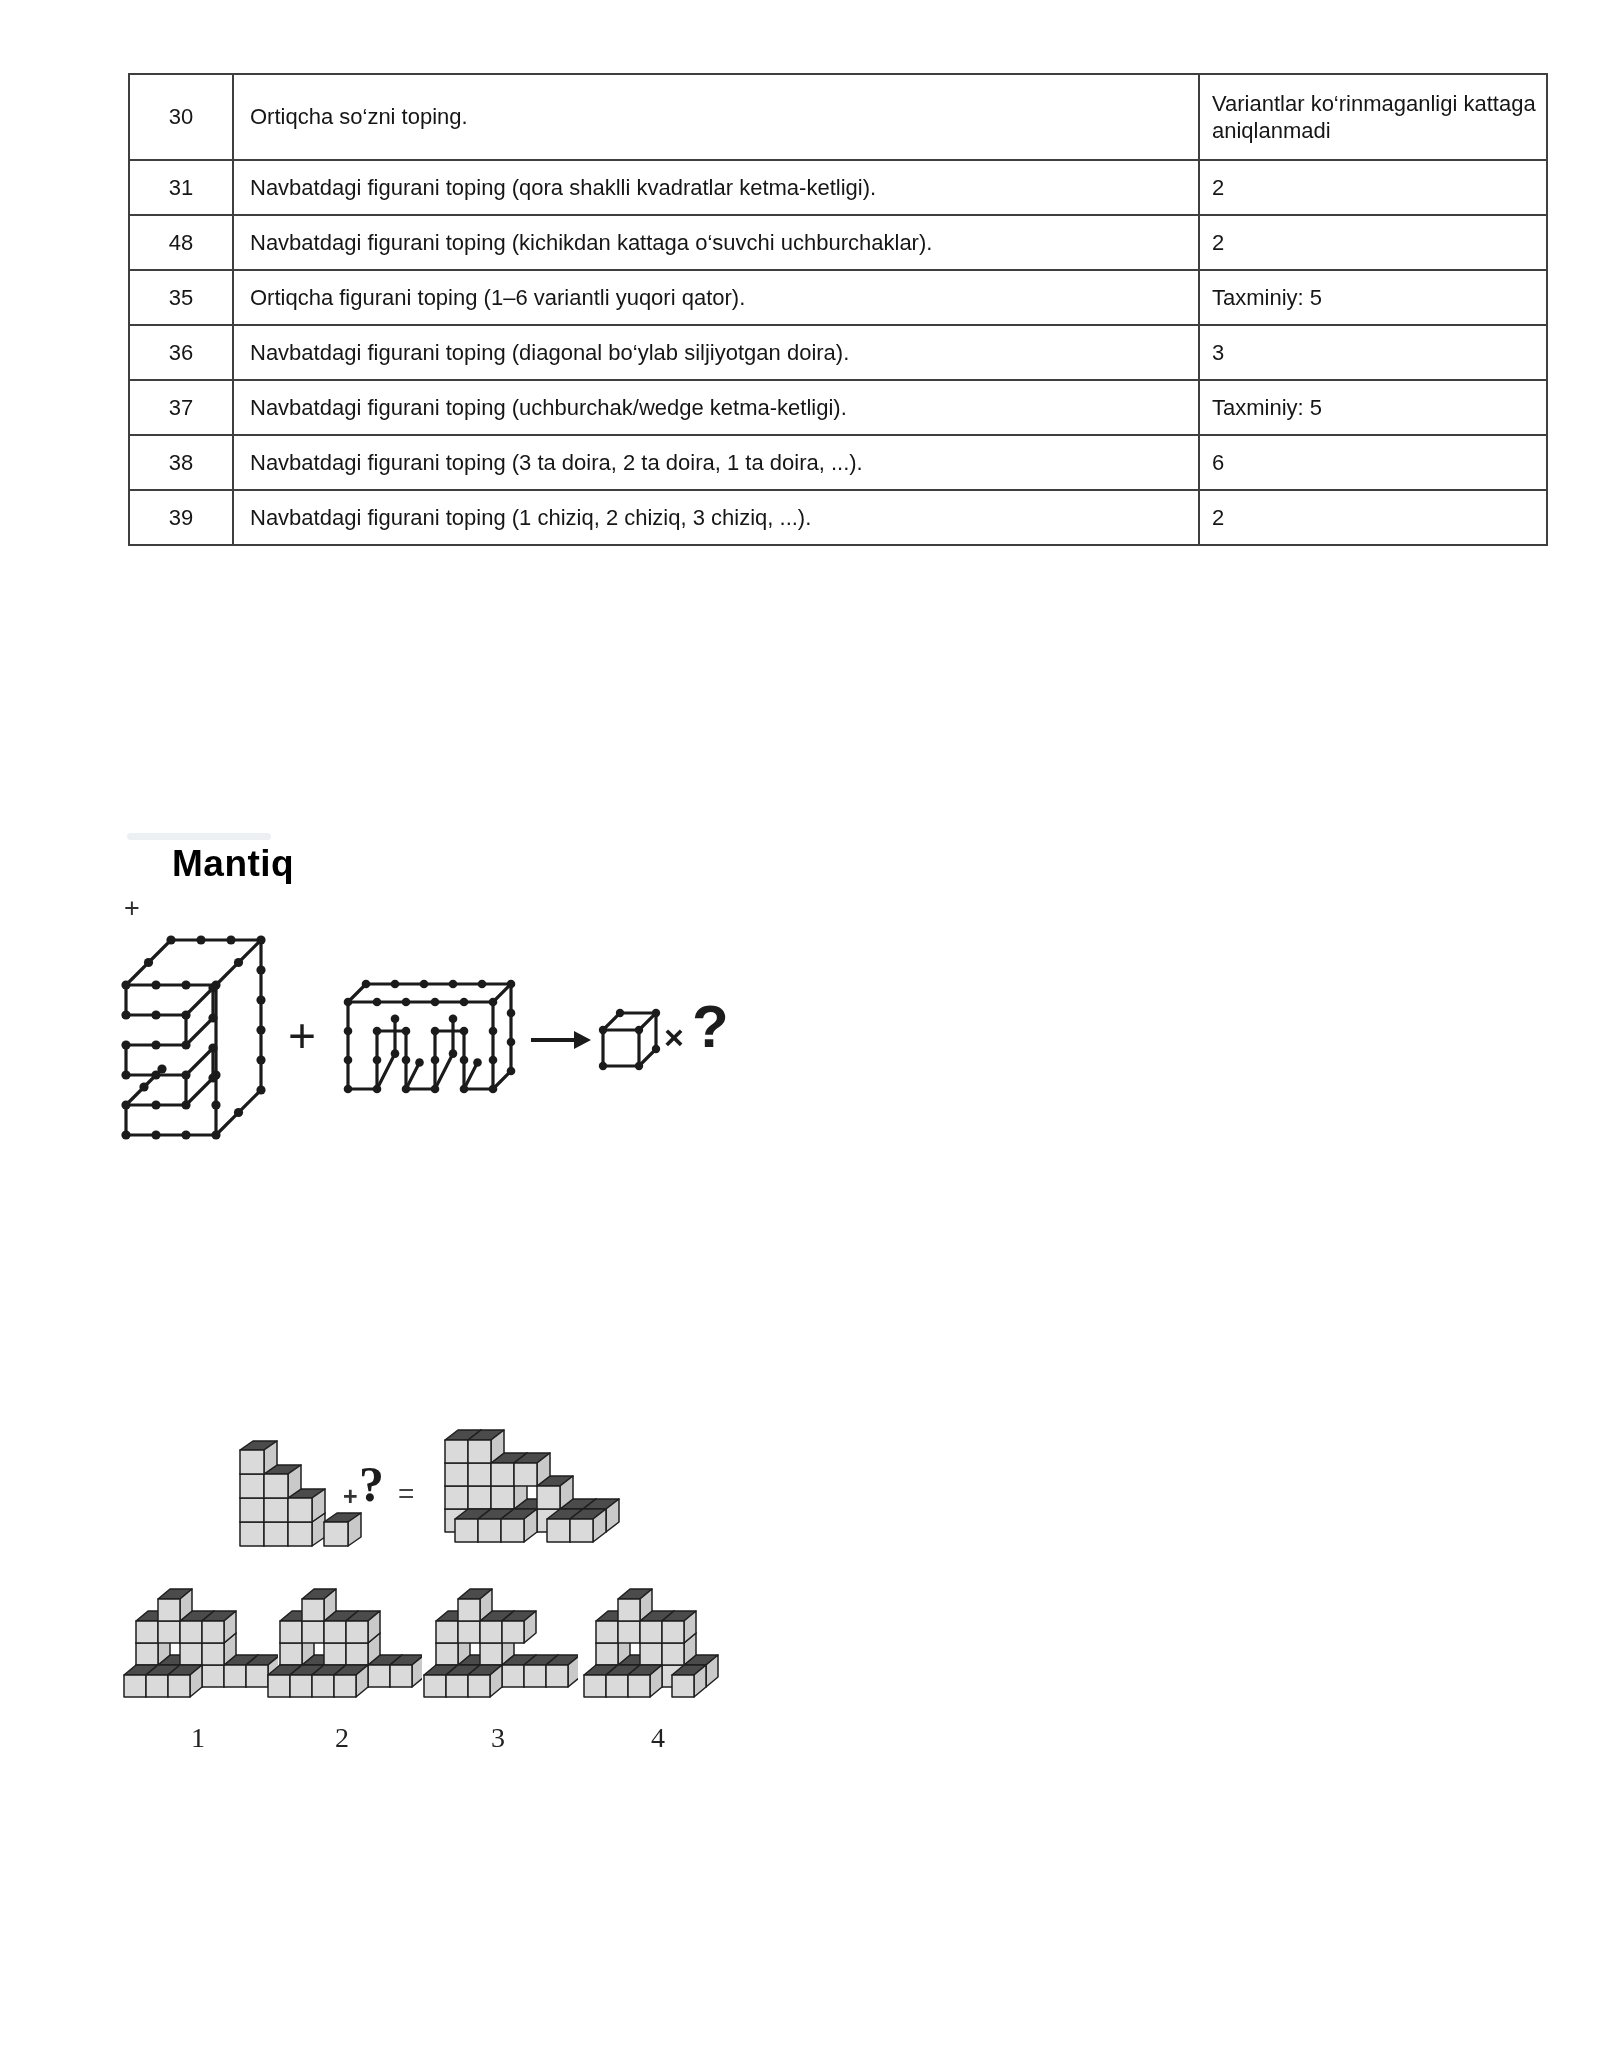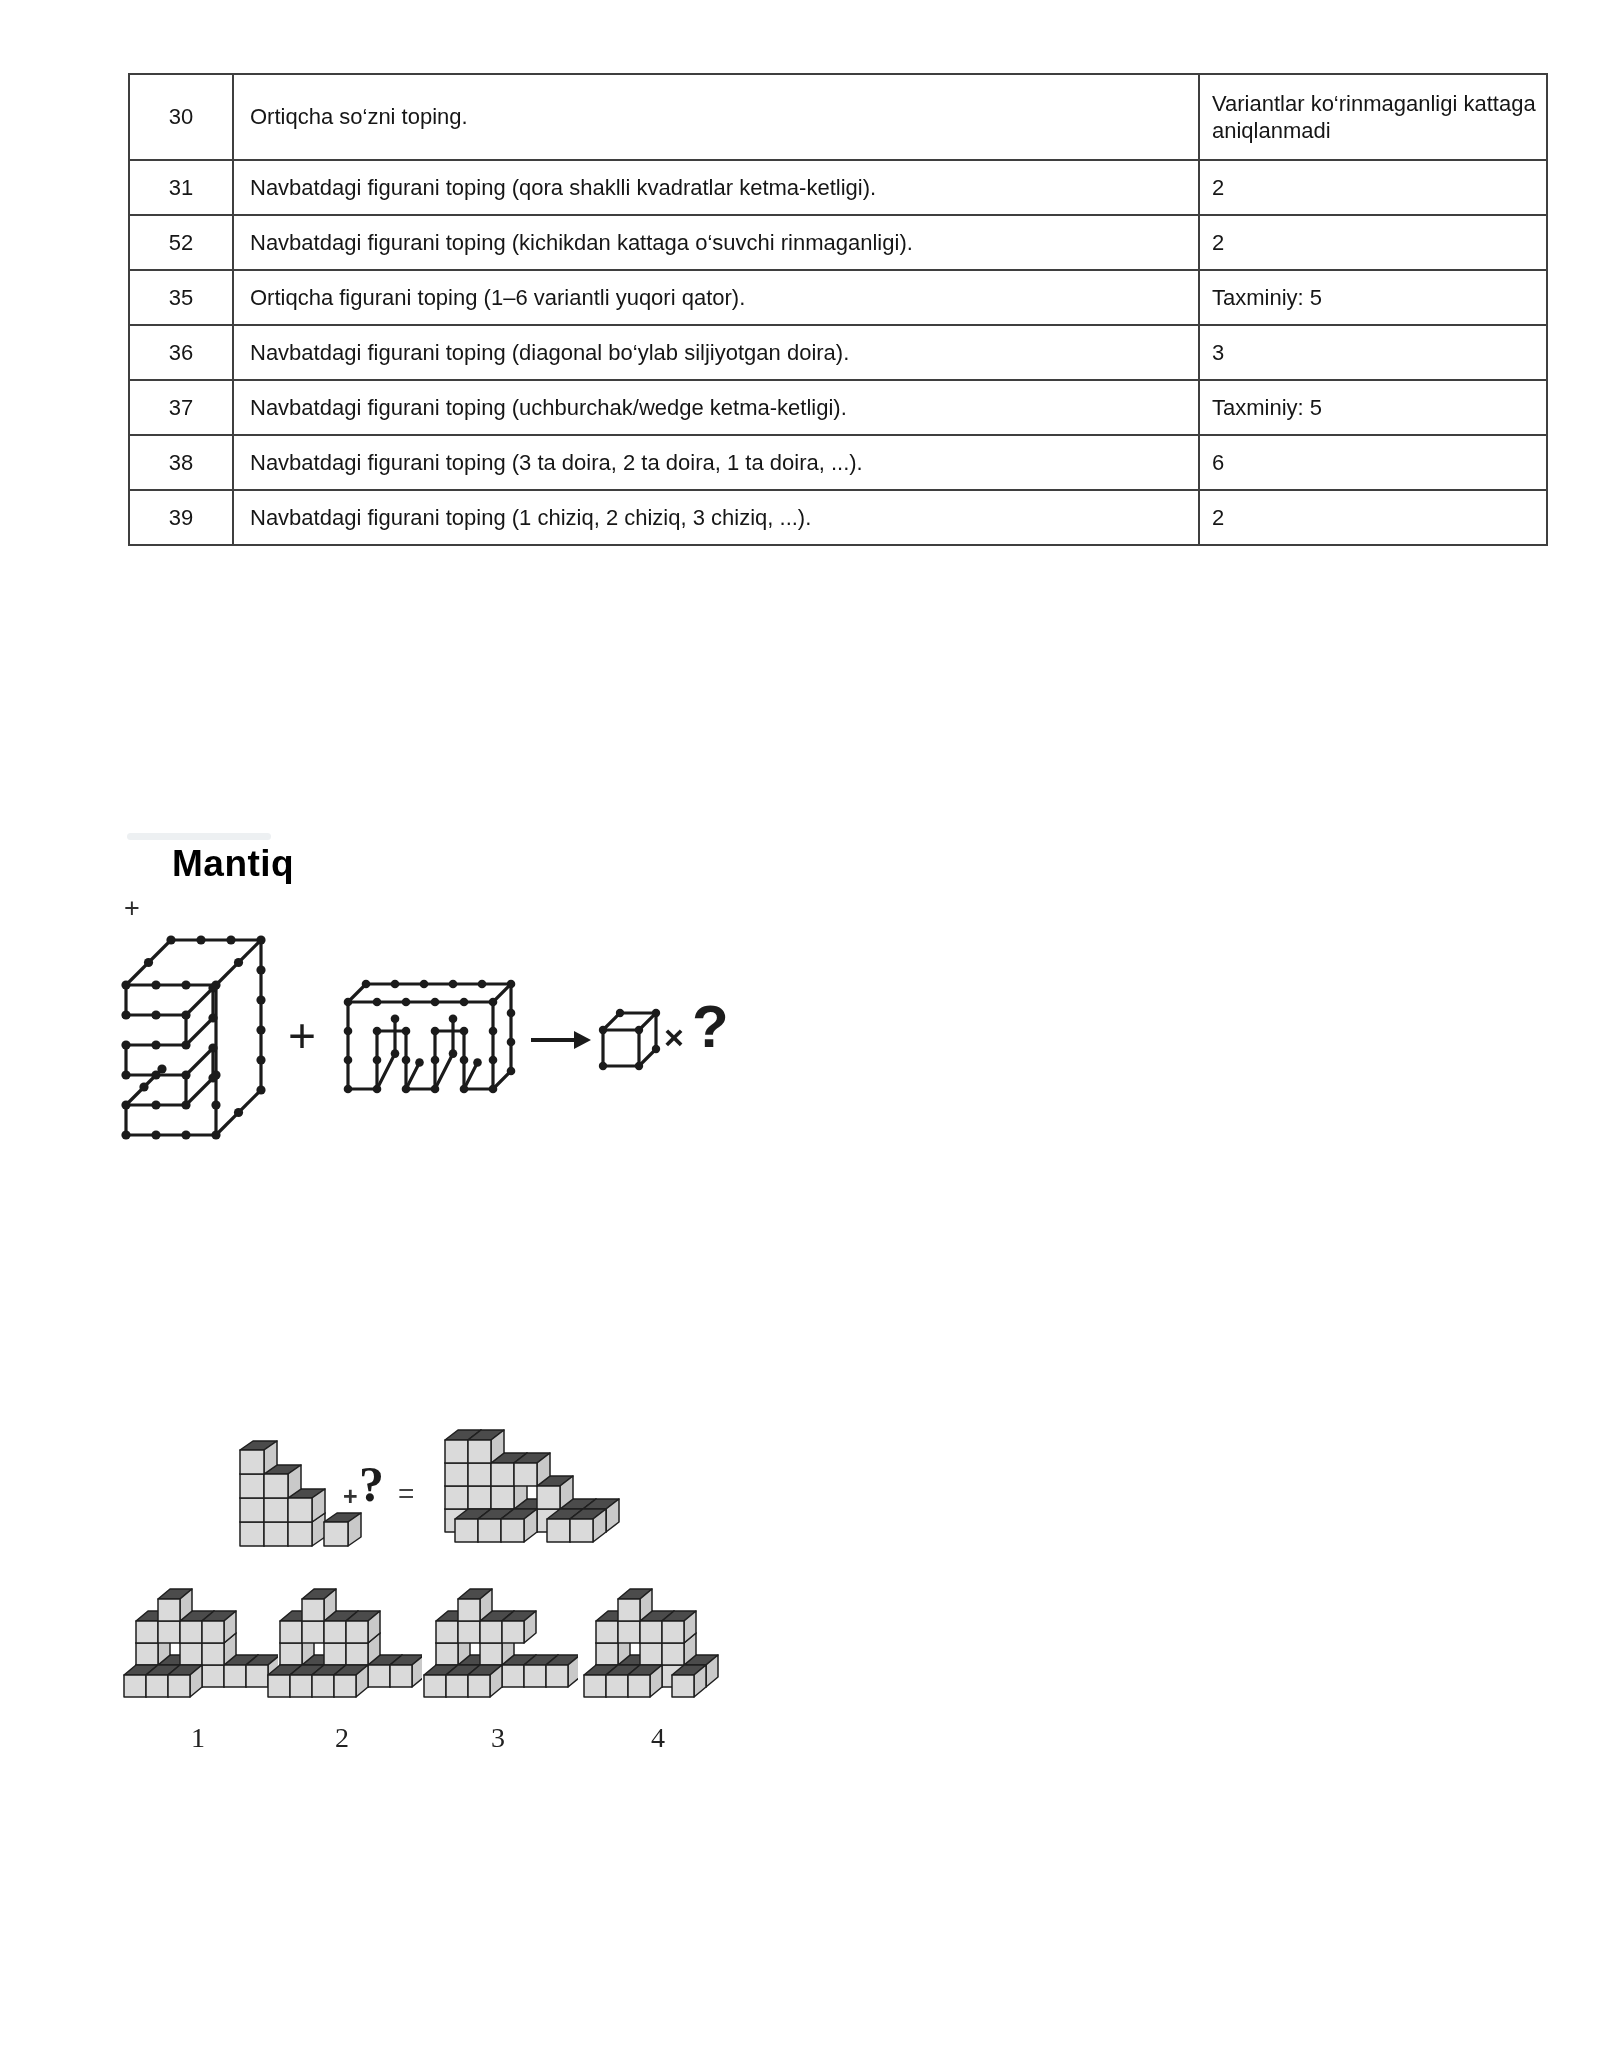--- a/index.html
+++ b/index.html
@@ -48,22 +48,22 @@
     </tr>
 
     <tr>
       <td class="c-num">31</td>
       <td class="c-task">Navbatdagi figurani toping (qora shaklli kvadratlar ketma-ketligi).</td>
       <td class="c-ans">2</td>
     </tr>
 
 
     <tr>
-      <td class="c-num">52</td>
-      <td class="c-task">Navbatdagi figurani toping (kichikdan kattaga o‘suvchi rinmaganligi).</td>
+      <td class="c-num">48</td>
+      <td class="c-task">Navbatdagi figurani toping (kichikdan kattaga o‘suvchi uchburchaklar).</td>
       <td class="c-ans">2</td>
     </tr>
 
 
     <tr>
       <td class="c-num">35</td>
       <td class="c-task">Ortiqcha figurani toping (1–6 variantli yuqori qator).</td>
       <td class="c-ans">Taxminiy: 5</td>
     </tr>
 

